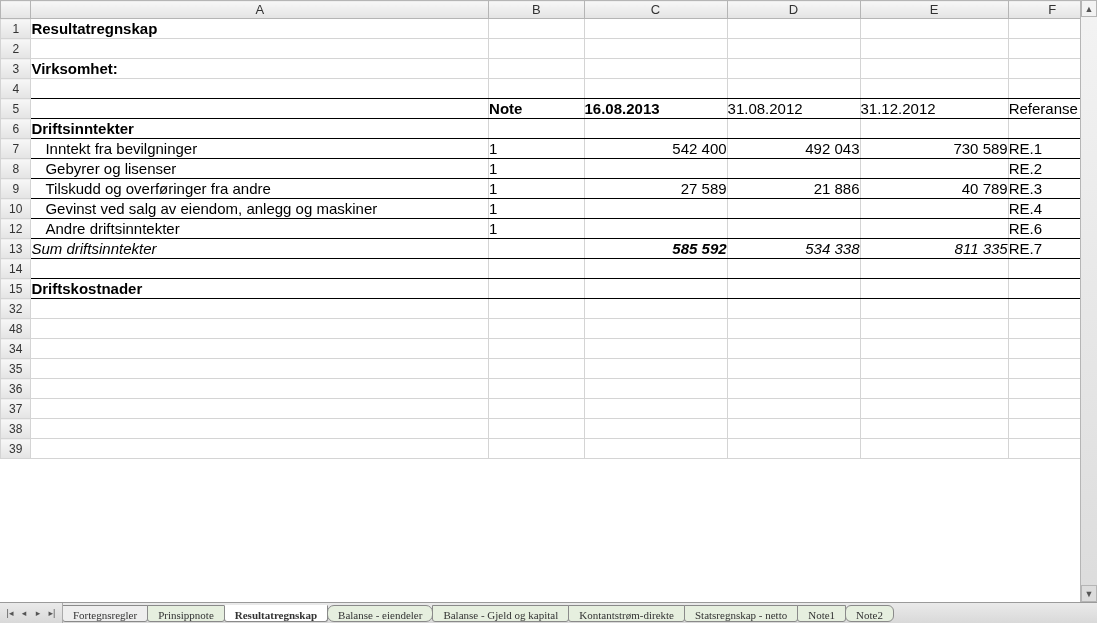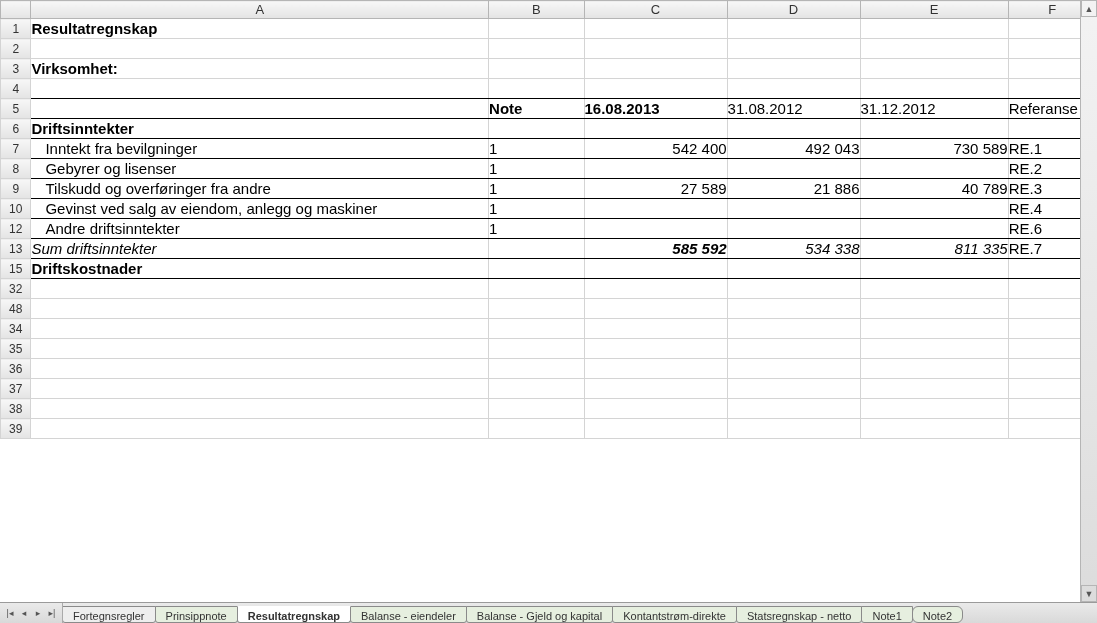--- a/index.html
+++ b/index.html
@@ -90,22 +90,23 @@
     width: 12px; height: 12px;
     display: inline-flex;
     align-items: center;
     justify-content: center;
     color: #555;
     font-size: 9px;
     cursor: pointer;
   }
   .tabs {
     display: flex;
-    align-items: flex-end;
+    align-items: center;
     overflow: hidden;
+    font-family: Liberation Serif, serif;
   }
   .tab {
     position: relative;
     padding: 2px 10px 1px 10px;
     margin-left: -1px;
     border: 1px solid #8a8a8a;
     border-top: 1px solid #8a8a8a;
     background: #e6efdf;
     color: #333;
     cursor: pointer;
@@ -260,20 +261,29 @@
         <tr>
           <td class="rowhdr">13</td>
           <td class="cell italic bl bb">Sum driftsinntekter</td>
           <td class="cell bl bb"></td>
           <td class="cell italic bold right bl bb">585 592</td>
           <td class="cell italic right bl bb">534 338</td>
           <td class="cell italic right bl bb">811 335</td>
           <td class="cell bl br bb">RE.7</td>
         </tr>
         <tr>
+          <td class="rowhdr">14</td>
+          <td class="cell bl bb"></td>
+          <td class="cell bl bb"></td>
+          <td class="cell bl bb"></td>
+          <td class="cell bl bb"></td>
+          <td class="cell bl bb"></td>
+          <td class="cell bl br bb"></td>
+        </tr>
+        <tr>
           <td class="rowhdr">15</td>
           <td class="cell bold bl bb">Driftskostnader</td>
           <td class="cell bl bb"></td>
           <td class="cell bl bb"></td>
           <td class="cell bl bb"></td>
           <td class="cell bl bb"></td>
           <td class="cell bl br bb"></td>
         </tr>
         <tr>
           <td class="rowhdr">32</td>
@@ -360,20 +370,20 @@
   <div class="tab-nav">
     <span>|◂</span>
     <span>◂</span>
     <span>▸</span>
     <span>▸|</span>
   </div>
   <div class="tabs" id="tabs">
       <div class="tab nogreen">Fortegnsregler</div>
       <div class="tab" style="background: rgb(230, 239, 223);">Prinsippnote</div>
       <div class="tab active nogreen">Resultatregnskap</div>
-      <div class="tab" style="background: rgb(230, 239, 223);">Balanse - eiendeler</div>
+      <div class="tab" style="background: rgb(230, 239, 223); border-radius: 7px;">Balanse - eiendeler</div>
       <div class="tab" style="background: rgb(230, 239, 223);">Balanse - Gjeld og kapital</div>
       <div class="tab" style="background: rgb(230, 239, 223);">Kontantstrøm-direkte</div>
       <div class="tab" style="background: rgb(230, 239, 223);">Statsregnskap - netto</div>
       <div class="tab" style="background: rgb(230, 239, 223);">Note1</div>
       <div class="tab" style="background: rgb(230, 239, 223); border-radius: 6px;">Note2</div>
     </div>
 </div>
 
 </body></html>

